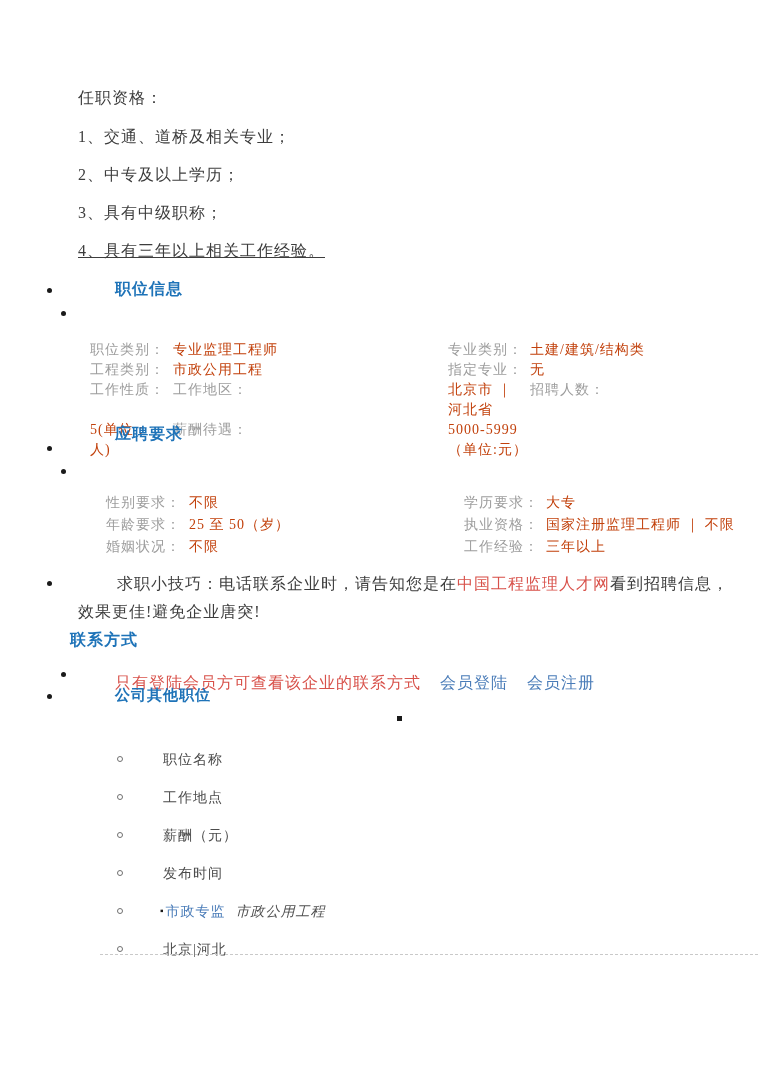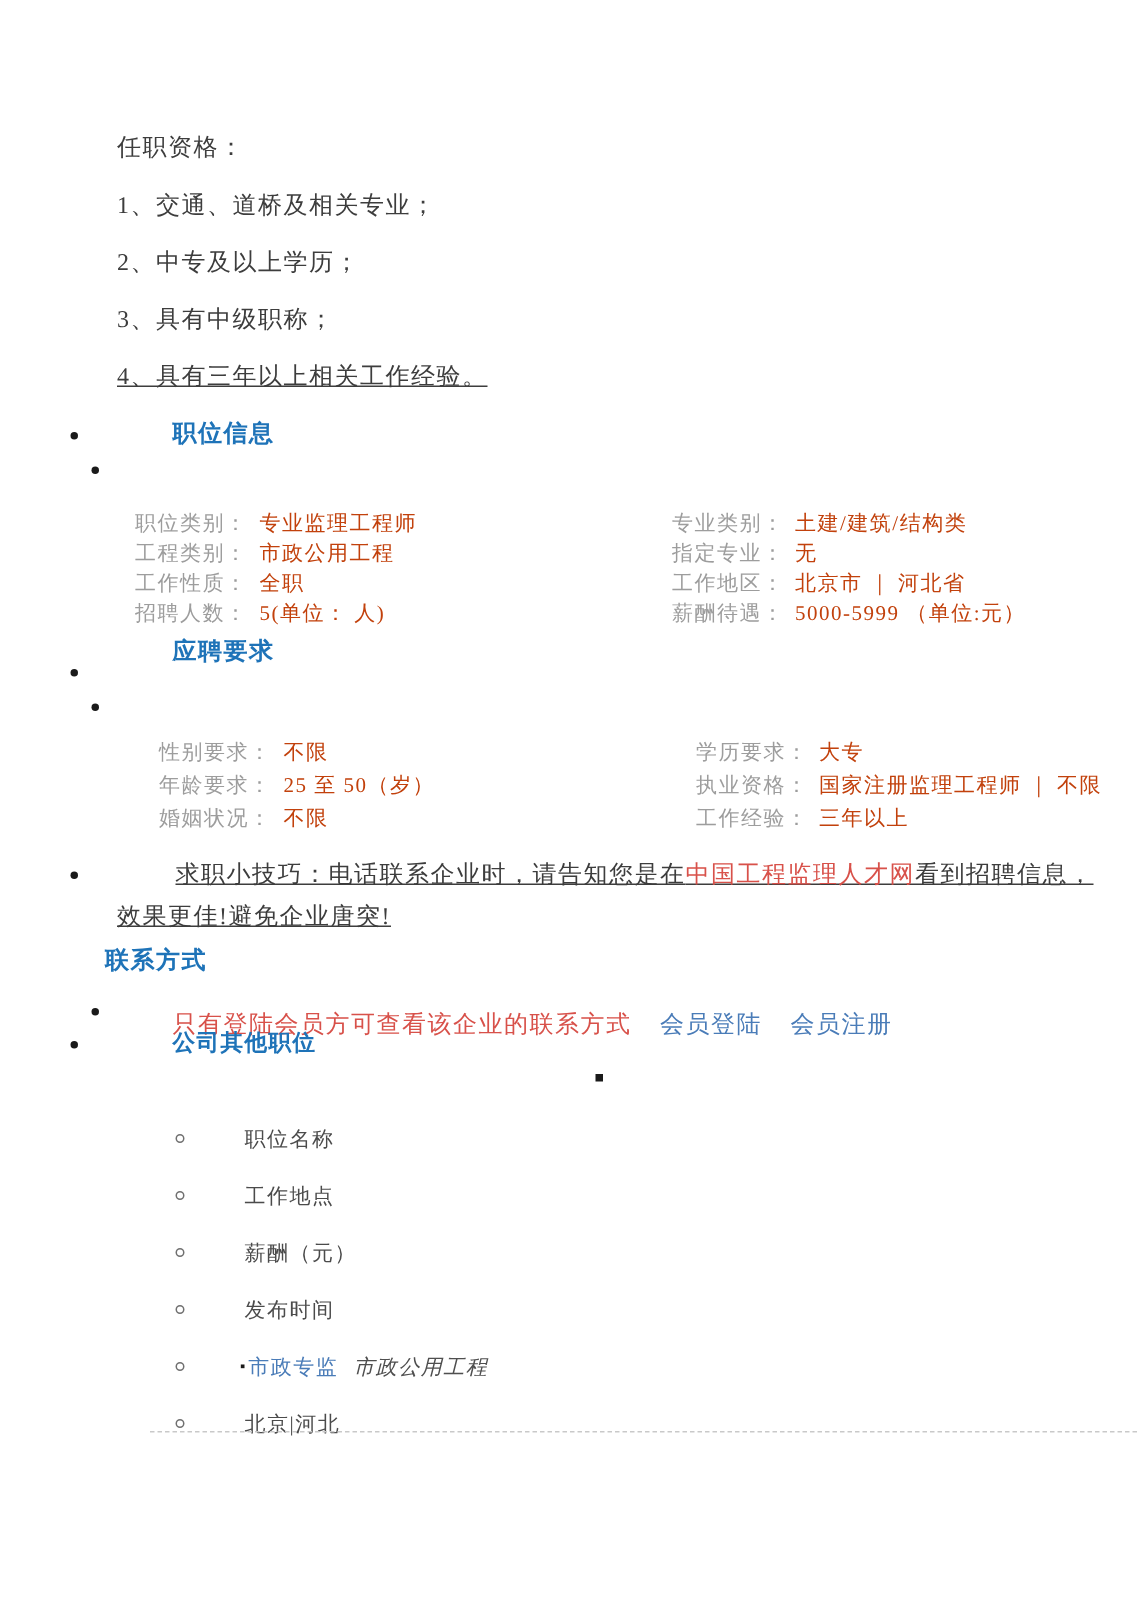--- a/index.html
+++ b/index.html
@@ -33,21 +33,20 @@
   .watermark {
     position:absolute; left:228px; top:482px;
     font-family:"Liberation Sans","DejaVu Sans",sans-serif;
     font-size:54px; color:#e0e0e0; letter-spacing:3px; white-space:nowrap;
     user-select:none;
   }
   .tips {
     position:absolute; left:78px; top:570px; width:664px;
     font-size:16px; color:#3d3d3d; line-height:28px; text-indent:39px;
     letter-spacing:1px;
-    text-decoration:underline;
   }
   .red-text { color:#d8514a; }
   .blue-link { color:#4a7cb8; text-decoration:none; cursor:pointer; }
   .member-row { position:absolute; left:115px; top:663px; font-size:16px; letter-spacing:1px; white-space:nowrap;margin-top:10px; }
   .member-row .link { margin-left:14px; }
   .circle-bullet {
     position:absolute; width:6px; height:6px; border:1px solid #707070;
     border-radius:50%; background:#fff;
   }
   .list-text { position:absolute; font-size:14px; color:#4b4b4b; letter-spacing:1px; white-space:nowrap; }
@@ -80,21 +79,20 @@
     <span class="val">专业监理工程师</span>
     <span class="lbl">专业类别：</span>
     <span class="val">土建/建筑/结构类</span>
 
     <span class="lbl">工程类别：</span>
     <span class="val">市政公用工程</span>
     <span class="lbl">指定专业：</span>
     <span class="val">无</span>
 
     <span class="lbl">工作性质：</span>
-    <span class="val">全职</span>
     <span class="lbl">工作地区：</span>
     <span class="val">北京市 ｜ 河北省</span>
 
     <span class="lbl">招聘人数：</span>
     <span class="val">5(单位： 人)</span>
     <span class="lbl">薪酬待遇：</span>
     <span class="val">5000-5999 （单位:元）</span>
   </div>
 
   <span class="dot" style="left:47px;top:446px;"></span>

